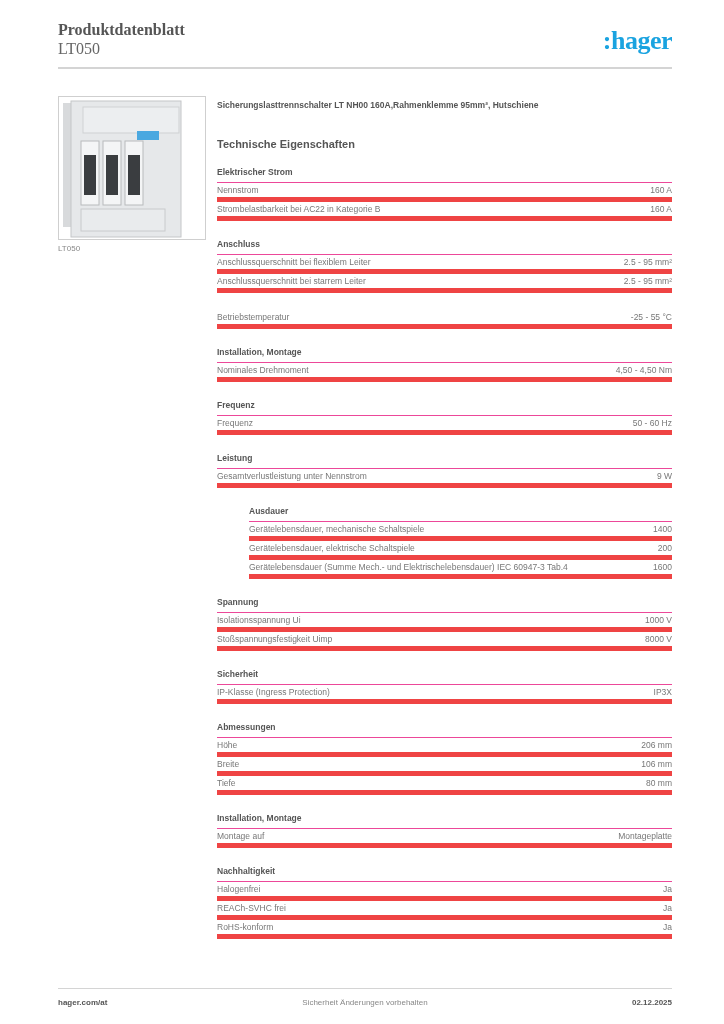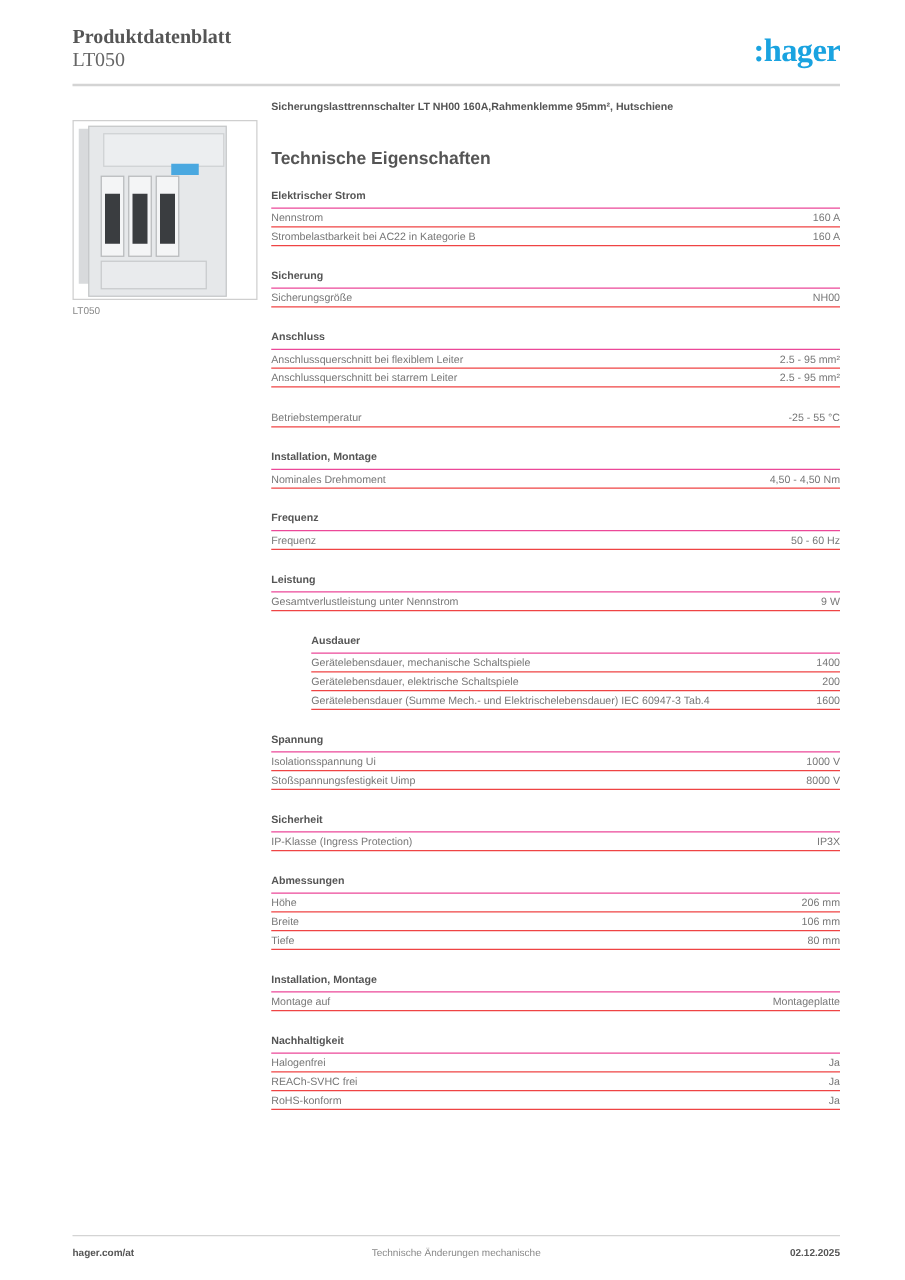--- a/index.html
+++ b/index.html
@@ -4,27 +4,27 @@
 <style>
   html, body { margin: 0; padding: 0; background: #ffffff; }
   body { width: 724px; height: 1024px; position: relative; font-family: "Liberation Sans", sans-serif; color: #555; overflow: hidden; }
   .header { position: absolute; left: 58px; top: 20px; width: 614px; font-family: Liberation Serif, serif; }
   .doc-title { font-size: 16px; font-weight: bold; color: #555; line-height: 19px; }
   .doc-sub { font-size: 16px; color: #666; line-height: 19px; }
   .logo { position: absolute; right: 0; top: 6px; font-size: 26px; font-weight: bold; color: #1aa3e0; letter-spacing: -0.5px; }
   .header-rule { position: absolute; left: 58px; top: 67px; width: 614px; height: 2px; background: #d4d4d4; }
   .image-box { position: absolute; left: 58px; top: 96px; width: 146px; height: 142px; border: 1px solid #cfcfcf; background: #fff; }
   .image-caption { position: absolute; left: 58px; top: 244px; font-size: 8px; color: #888; }
-  .main { position: absolute; left: 217px; top: 80px; width: 455px; }
+  .main { position: absolute; left: 217px; top: 100px; width: 455px; }
   .product-desc { font-size: 8.5px; font-weight: bold; color: #555; height: 14px; }
-  .tech-heading { font-size: 14px; font-weight: bold; color: #555; margin-top: 24px; }
+  .tech-heading { font-size: 11px; font-weight: bold; color: #555; margin-top: 24px; }
   .section { margin-top: 17px; }
   .section:first-of-type { margin-top: 0; }
   .section-title { font-size: 8.5px; font-weight: bold; color: #555; line-height: 12px; border-bottom: 1px solid #ec4899; padding-bottom: 4px; }
-  .row { display: flex; justify-content: space-between; font-size: 8.5px; color: #777; line-height: 13px; border-bottom: 1px solid #ef4444; padding-top: 1px; }
+  .row { display: flex; justify-content: space-between; font-size: 8.5px; color: #777; line-height: 13px; border-bottom: 5px solid #ef4444; padding-top: 1px; }
   .footer-rule { position: absolute; left: 58px; top: 988px; width: 614px; height: 1px; background: #d4d4d4; }
   .footer { position: absolute; left: 58px; top: 998px; width: 614px; font-size: 8px; }
   .footer-left { position: absolute; left: 0; font-weight: bold; color: #555; }
   .footer-center { position: absolute; left: 0; width: 614px; text-align: center; color: #888; }
   .footer-right { position: absolute; right: 0; font-weight: bold; color: #555; }
 </style>
 </head>
 <body>
 
 <div class="header">
@@ -57,27 +57,20 @@
   <div id="sections">
       <div class="section" style="margin-top: 16px;">
         <div class="section-title">Elektrischer Strom</div>
         <div class="row">
           <span>Nennstrom</span>
           <span>160 A</span>
         </div>
         <div class="row">
           <span>Strombelastbarkeit bei AC22 in Kategorie B</span>
           <span>160 A</span>
-        </div>
-      </div>
-      <div class="section" style="margin-top: 17px;">
-        <div class="section-title">Sicherung</div>
-        <div class="row">
-          <span>Sicherungsgröße</span>
-          <span>NH00</span>
         </div>
       </div>
       <div class="section" style="margin-top: 17px;">
         <div class="section-title">Anschluss</div>
         <div class="row">
           <span>Anschlussquerschnitt bei flexiblem Leiter</span>
           <span>2.5 - 95 mm²</span>
         </div>
         <div class="row">
           <span>Anschlussquerschnitt bei starrem Leiter</span>
@@ -179,16 +172,16 @@
         <div class="row">
           <span>RoHS-konform</span>
           <span>Ja</span>
         </div>
       </div>
     </div>
 </div>
 
 <div class="footer-rule"></div>
 <div class="footer">
-  <span class="footer-center">Technische Änderungen mechanische</span>
+  <span class="footer-center">Sicherheit Änderungen vorbehalten</span>
   <span class="footer-left">hager.com/at</span>
   <span class="footer-right">02.12.2025</span>
 </div>
 
 </body></html>

